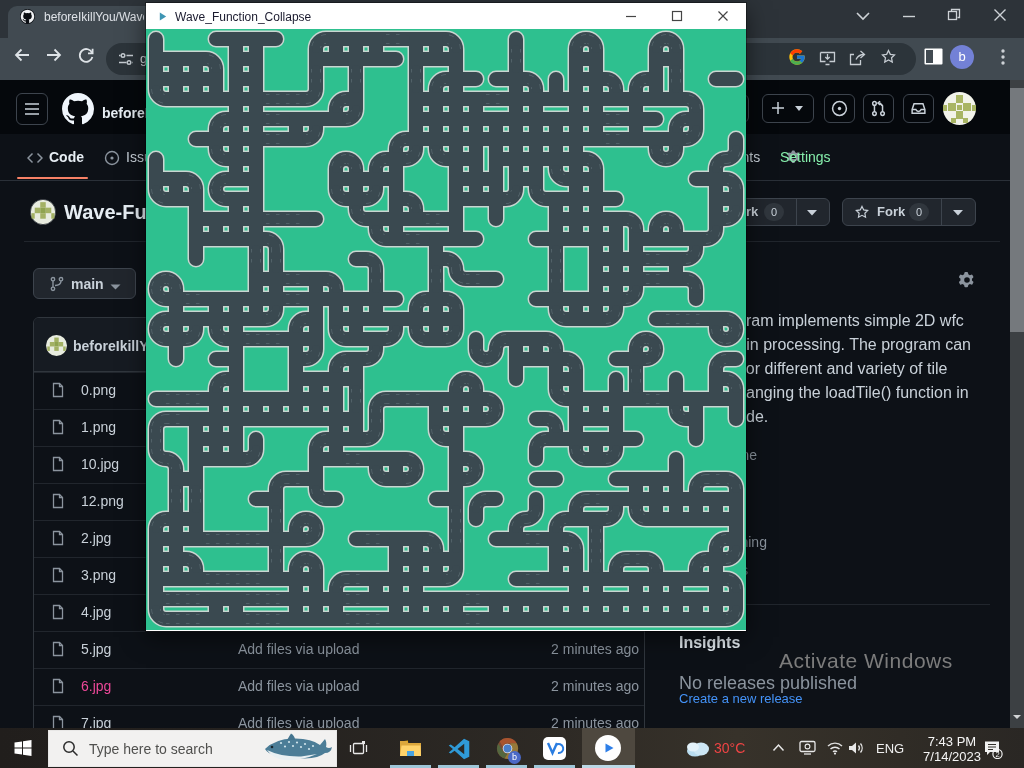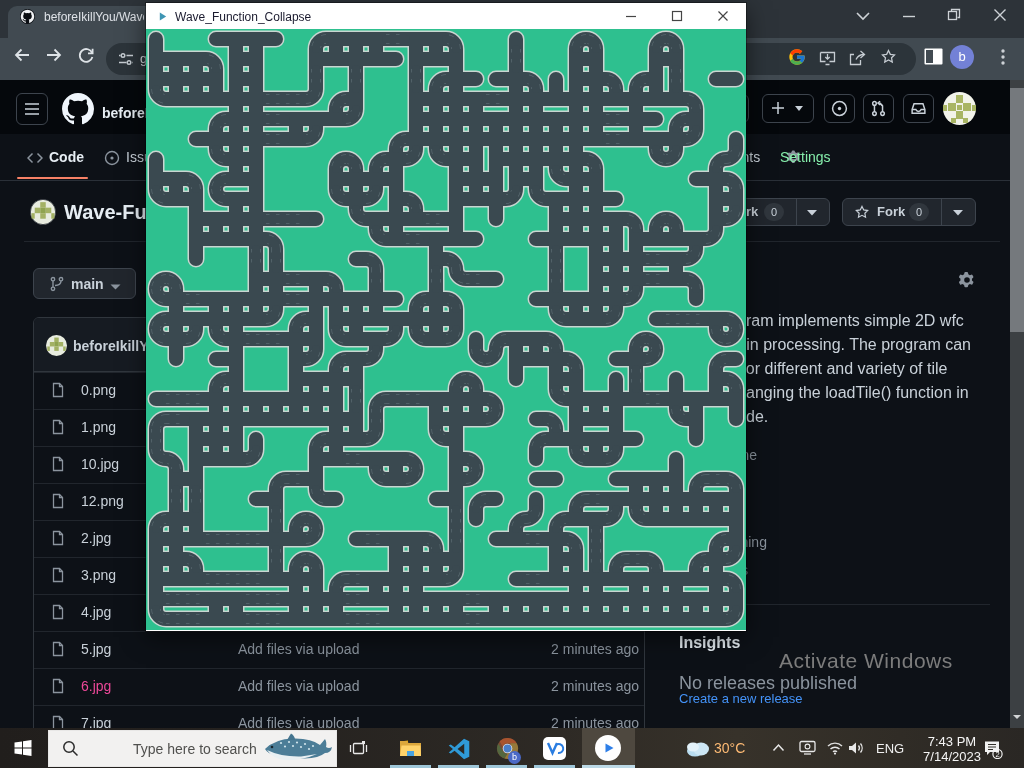--- a/index.html
+++ b/index.html
@@ -385,21 +385,21 @@
     <g fill="#ffffff">
         <path d="M1.5 4.5l7.5-1v6h-7.5zM10 3.3l8.5-1.2v7.4H10zM1.5 10.5h7.5v6l-7.5-1zM10 10.5h8.5v7.4L10 16.7z"></path>
       </g>
   </svg>
 
   <div class="abs" style="left:48px;top:730px;width:289px;height:37px;background:#f2f1f0;border:1px solid #e8e7e6;"></div>
   <svg class="abs" style="left:62px;top:740px" width="17" height="17" viewBox="0 0 17 17">
       <circle cx="7" cy="7" r="5.2" fill="none" stroke="#2b2b2b" stroke-width="1.5"></circle>
       <path d="M11 11l4.5 4.5" stroke="#2b2b2b" stroke-width="1.5"></path>
     </svg>
-  <div class="abs" style="left:89px;top:741px;font-size:14px;color:#50504e;white-space:nowrap;margin-left:44px;">Type here to search</div>
+  <div class="abs" style="left:89px;top:741px;font-size:14px;color:#50504e;white-space:nowrap;">Type here to search</div>
 
   <svg class="abs" style="left:261px;top:732px" width="72" height="32" viewBox="0 0 72 32">
     <path d="M4 17 Q14 7 32 6.5 Q50 6 59 13 L64 7 Q66 10 65 15 Q68 17 71 15 Q70 21 64 21 Q58 26 44 26.5 Q20 27 8 21 Q5 19 4 17z" fill="#4c7d97"></path>
     <path d="M26 8 L30 1.5 Q34 4 34 8" fill="#44748e"></path>
     <path d="M6 18 Q20 25 40 24.5 L56 22 Q40 29 24 28 Q12 27 6 18z" fill="#e8eff2"></path>
     <g fill="#cfe3ea">
         <circle cx="20" cy="11" r="1.1"></circle>
         <circle cx="28" cy="10" r="1.1"></circle>
         <circle cx="36" cy="10.5" r="1.1"></circle>
         <circle cx="44" cy="12" r="1.1"></circle>
@@ -457,21 +457,21 @@
   <div class="abs" style="left:438px;top:765px;width:41px;height:3px;background:#9ec6d8;"></div>
   <div class="abs" style="left:486px;top:765px;width:41px;height:3px;background:#9ec6d8;"></div>
   <div class="abs" style="left:534px;top:765px;width:41px;height:3px;background:#9ec6d8;"></div>
   <div class="abs" style="left:582px;top:765px;width:53px;height:3px;background:#bcd9e6;"></div>
 
   <svg class="abs" style="left:684px;top:738px" width="27" height="20" viewBox="0 0 27 20">
     <ellipse cx="11" cy="13" rx="8" ry="5.5" fill="#b8dcf0"></ellipse>
     <ellipse cx="17" cy="11" rx="8" ry="6.5" fill="#cde7f5"></ellipse>
     <ellipse cx="9" cy="9" rx="6" ry="4.5" fill="#e3f2fa"></ellipse>
   </svg>
-  <div class="abs" style="left:714px;top:740px;font-size:14px;color:#fdba74;">30°C</div>
+  <div class="abs" style="left:714px;top:740px;font-size:14px;color:#ef4444;">30°C</div>
 
   <svg class="abs" style="left:772px;top:743px" width="13" height="9" viewBox="0 0 13 9">
       <path d="M1.5 7.5L6.5 2l5 5.5" fill="none" stroke="#e8e8e8" stroke-width="1.5"></path>
     </svg>
   <svg class="abs" style="left:799px;top:740px" width="17" height="15" viewBox="0 0 17 15">
       <rect x="1" y="1.5" width="15" height="10" rx="1.5" fill="none" stroke="#e8e8e8" stroke-width="1.3"></rect>
       <circle cx="8.5" cy="6.5" r="2.4" fill="none" stroke="#e8e8e8" stroke-width="1.1"></circle>
       <path d="M5 14h7" stroke="#e8e8e8" stroke-width="1.3"></path>
     </svg>
   <svg class="abs" style="left:826px;top:741px" width="18" height="14" viewBox="0 0 18 14">

